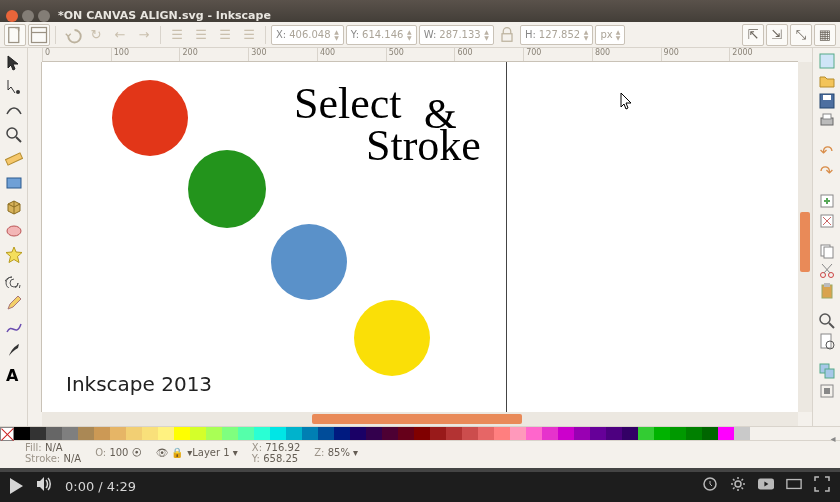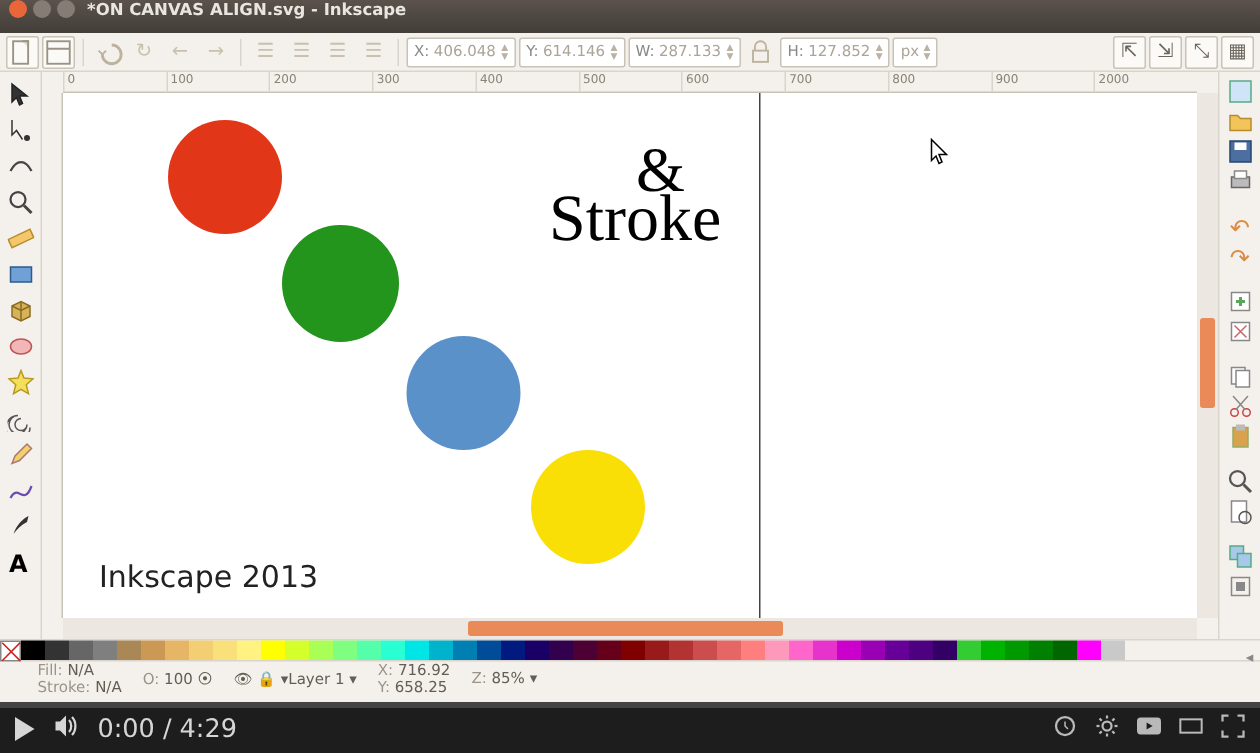--- a/index.html
+++ b/index.html
@@ -1,20 +1,20 @@
 <!DOCTYPE html>
 <html><head>
 <meta charset="utf-8">
 <style>
   *{box-sizing:border-box;margin:0;padding:0;font-family:"DejaVu Sans",Arial,sans-serif}
   body{background:#1a1a1a;width:840px;height:502px;overflow:hidden}
   .video-frame{width:840px;height:502px;position:relative}
   .app{position:absolute;top:0;left:0;width:840px;height:470px;background:#f4f1ec}
   
-  .titlebar{height:22px;background:linear-gradient(#5a524b,#433e38);display:flex;align-items:flex-start;padding:0 6px;gap:4px}
+  .titlebar{height:22px;background:linear-gradient(#5a524b,#433e38);display:flex;align-items:flex-end;padding:0 6px;gap:4px}
   .titlebar .wbtn{width:12px;height:12px;border-radius:50%}
   .titlebar .wbtn.cl{background:#e9653a}
   .titlebar .wbtn.mi,.titlebar .wbtn.mx{background:#837d76}
   .titlebar .title{color:#e9e6e0;font-size:11px;font-weight:bold;margin-left:4px}
   
   .tb{height:26px;background:#f4f1ec;border-bottom:1px solid #d9d4cc;display:flex;align-items:center;padding:0 4px;gap:2px}
   .tbtn{width:22px;height:22px;display:flex;align-items:center;justify-content:center;border:1px solid transparent;border-radius:2px;color:#6b655c;font-size:13px}
   .tbtn.box{border:1px solid #c9c2b7;background:#fbfaf7}
   .sep{width:1px;height:18px;background:#d9d4cc;margin:0 3px}
   .numfield{display:flex;align-items:center;height:20px;border:1px solid #c9c2b7;border-radius:2px;background:#fff;font-size:10px;color:#aba498;padding:0 4px;gap:3px}
@@ -51,21 +51,21 @@
   .sw{flex:1;max-width:16px}
   .pal-spacer{flex:1}
   
   .status{height:24px;background:#f4f1ec;border-top:1px solid #d9d4cc;display:flex;align-items:center;font-size:10px;color:#645d54;gap:6px;padding:0 21px}
   .status .cell{border:1px solid transparent;padding:0 3px;white-space:nowrap}
   .status .dim{color:#9b9388}
   
   .vc{position:absolute;bottom:0;left:0;width:840px;height:32px;background:#1d1d1d;display:flex;align-items:center;padding:0 10px;gap:12px}
   .vc .play{width:0;height:0;border-left:13px solid #d6d6d6;border-top:8px solid transparent;border-bottom:8px solid transparent}
   .vc .vol svg{width:18px;height:18px;fill:#d6d6d6}
-  .vc .time{color:#d6d6d6;font-size:17px}
+  .vc .time{color:#d6d6d6;font-size:13px}
   .vc .spacer{flex:1}
   .vc .util svg{width:16px;height:16px;fill:#b9b9b9}
   .progress{position:absolute;top:-2px;left:0;right:0;height:4px;background:#444}
   .progress .pb{width:0;height:100%;background:#c33}
 </style>
 </head>
 <body>
 
 <div class="video-frame">
   <div class="app">
@@ -235,20 +235,21 @@
             <span>2000</span>
         </div>
         <div class="ruler-v"></div>
         <div class="canvas-wrap">
           <div class="page">
             <div class="divider"></div>
             <div class="circ" style="left:70px;top:18px;width:76px;height:76px;background:#e23618"></div>
             <div class="circ" style="left:146px;top:88px;width:78px;height:78px;background:#23941c"></div>
             <div class="circ" style="left:229px;top:162px;width:76px;height:76px;background:#5a91c9"></div>
             <div class="circ" style="left:312px;top:238px;width:76px;height:76px;background:#fadf07"></div>
+            <div class="big-text" style="left:252px;top:16px;font-size:44px">Select</div>
             <div class="big-text" style="left:382px;top:28px;font-size:42px">&amp;</div>
             <div class="big-text" style="left:324px;top:58px;font-size:44px">Stroke</div>
             <div class="footer-txt" style="top:310px">Inkscape 2013</div>
             <svg class="svg-cursor" style="left:578px;top:30px" width="14" height="18">
                 <path d="M1 1l0 14 3-3 2 5 2-1-2-5h5z" fill="#fff" stroke="#000"></path>
               </svg>
           </div>
         </div>
         <div class="scrollbar-v">
             <div class="thumb"></div>

